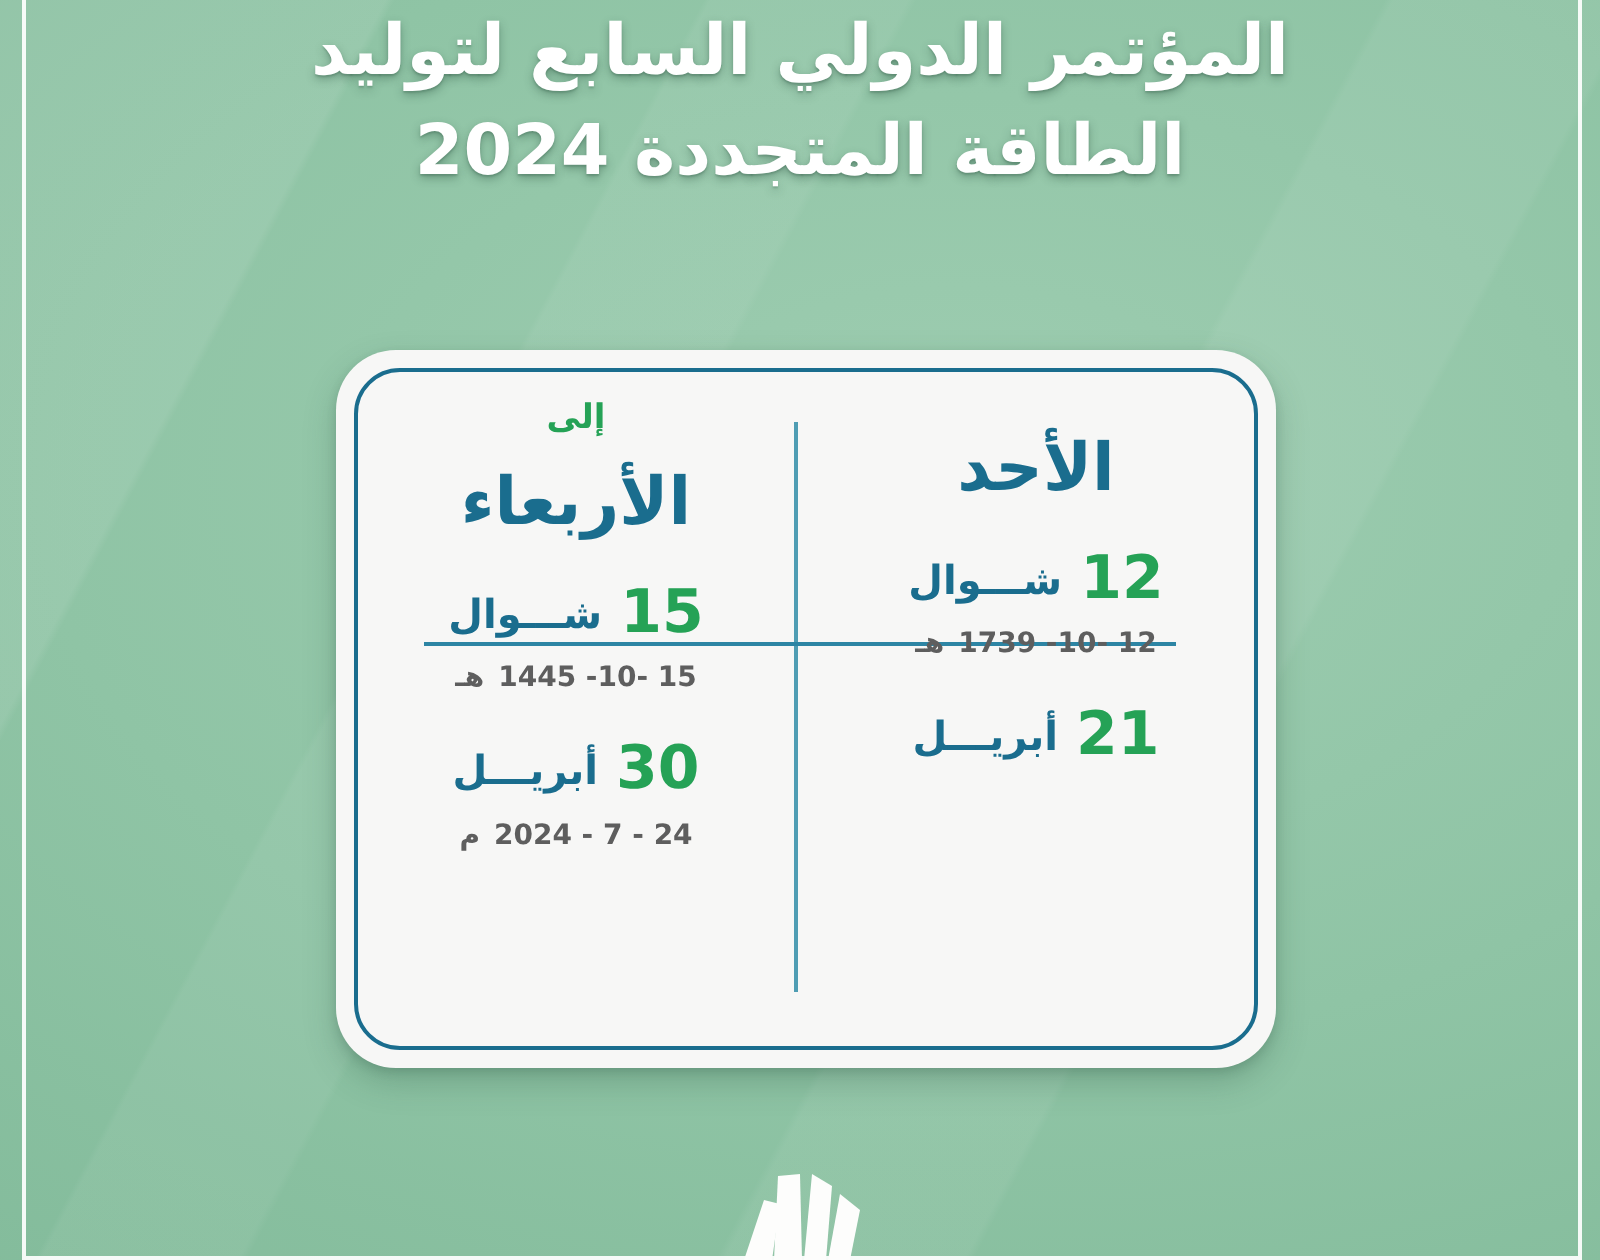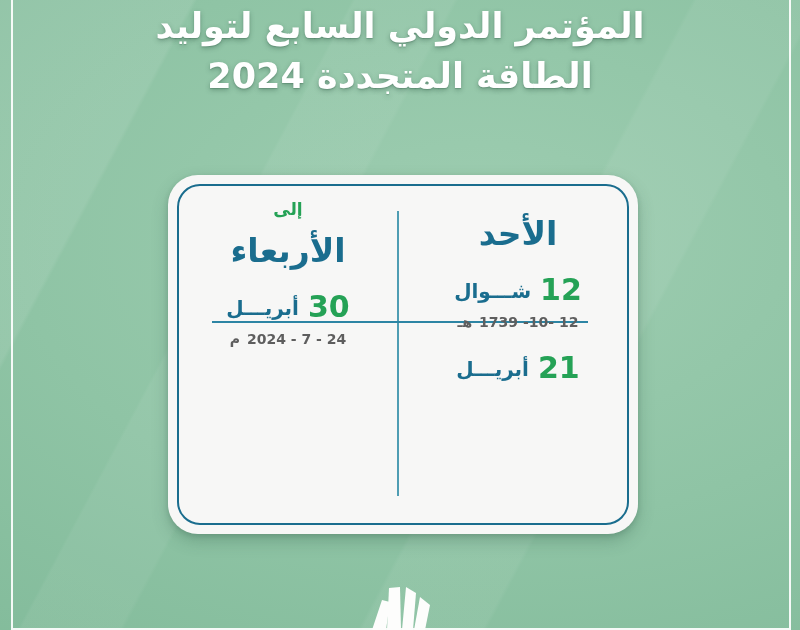--- a/index.html
+++ b/index.html
@@ -206,20 +206,28 @@
         <div class="date-main">
           <span class="date-num">21</span><span class="date-month">أبريـــل</span>
         </div>
       </div>
     </div>
 
     <div class="col col-to">
       <div class="col-label">إلى</div>
       <div class="col-day">الأربعاء</div>
 
+      <div class="date-block">
+        <div class="date-main">
+          <span class="date-num">15</span><span class="date-month">شـــوال</span>
+        </div>
+        <div class="date-sub">
+          <span>15 -10- 1445</span><span class="era">هـ</span>
+        </div>
+      </div>
 
       <div class="date-block">
         <div class="date-main">
           <span class="date-num">30</span><span class="date-month">أبريـــل</span>
         </div>
         <div class="date-sub">
           <span>24 - 7 - 2024</span><span class="era">م</span>
         </div>
       </div>
     </div>

